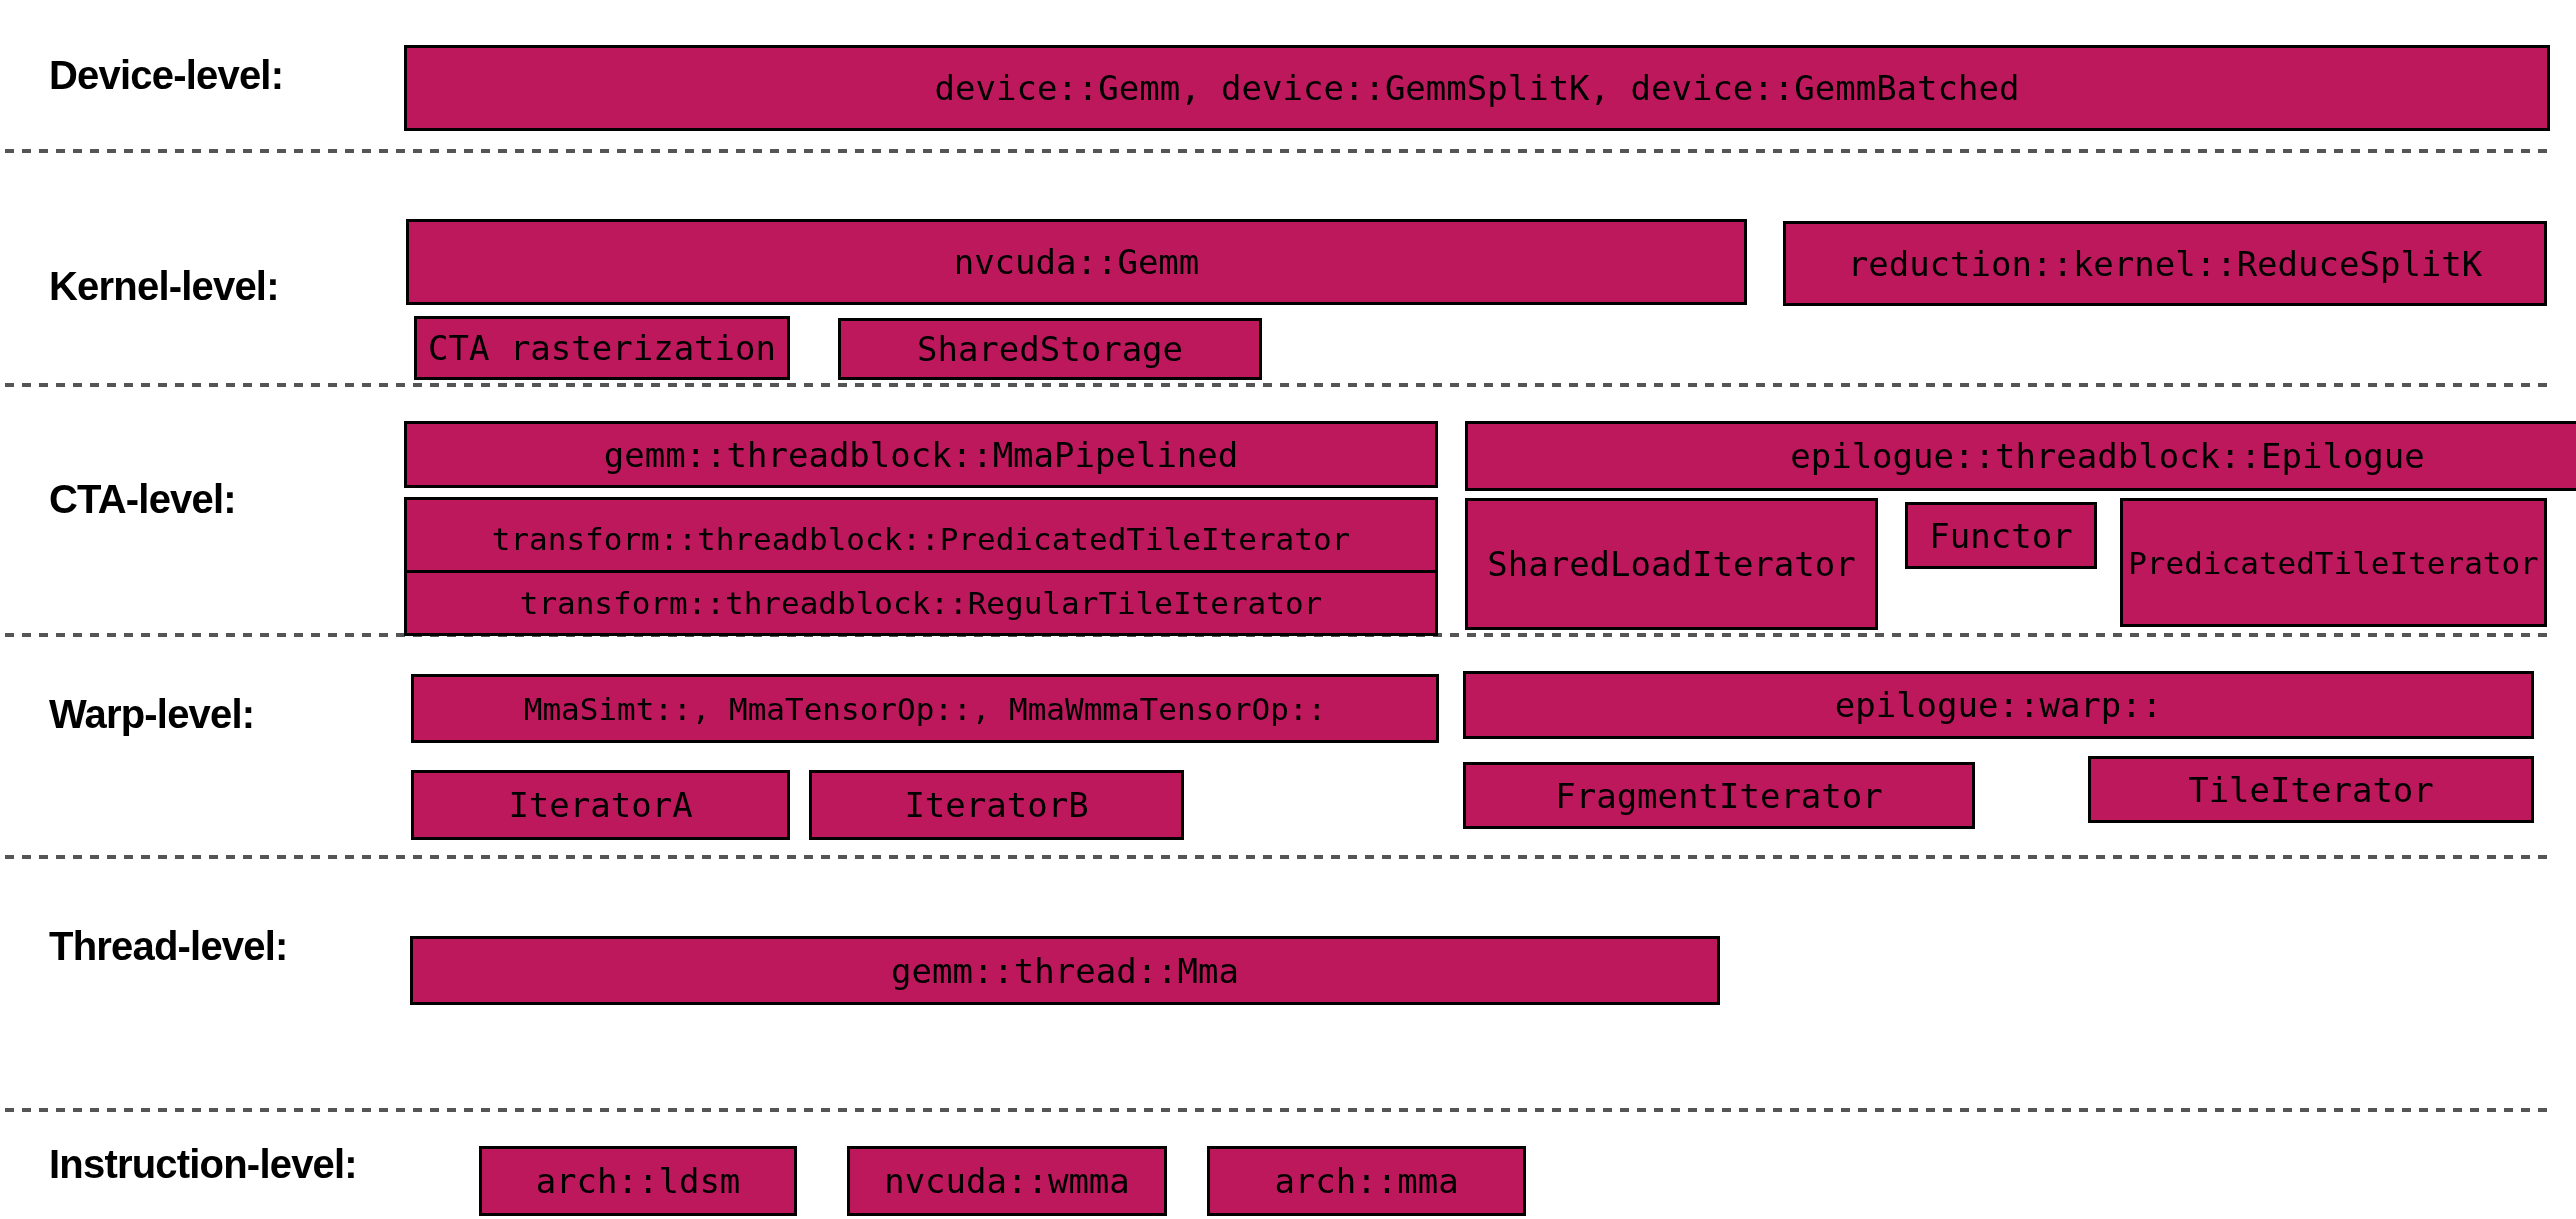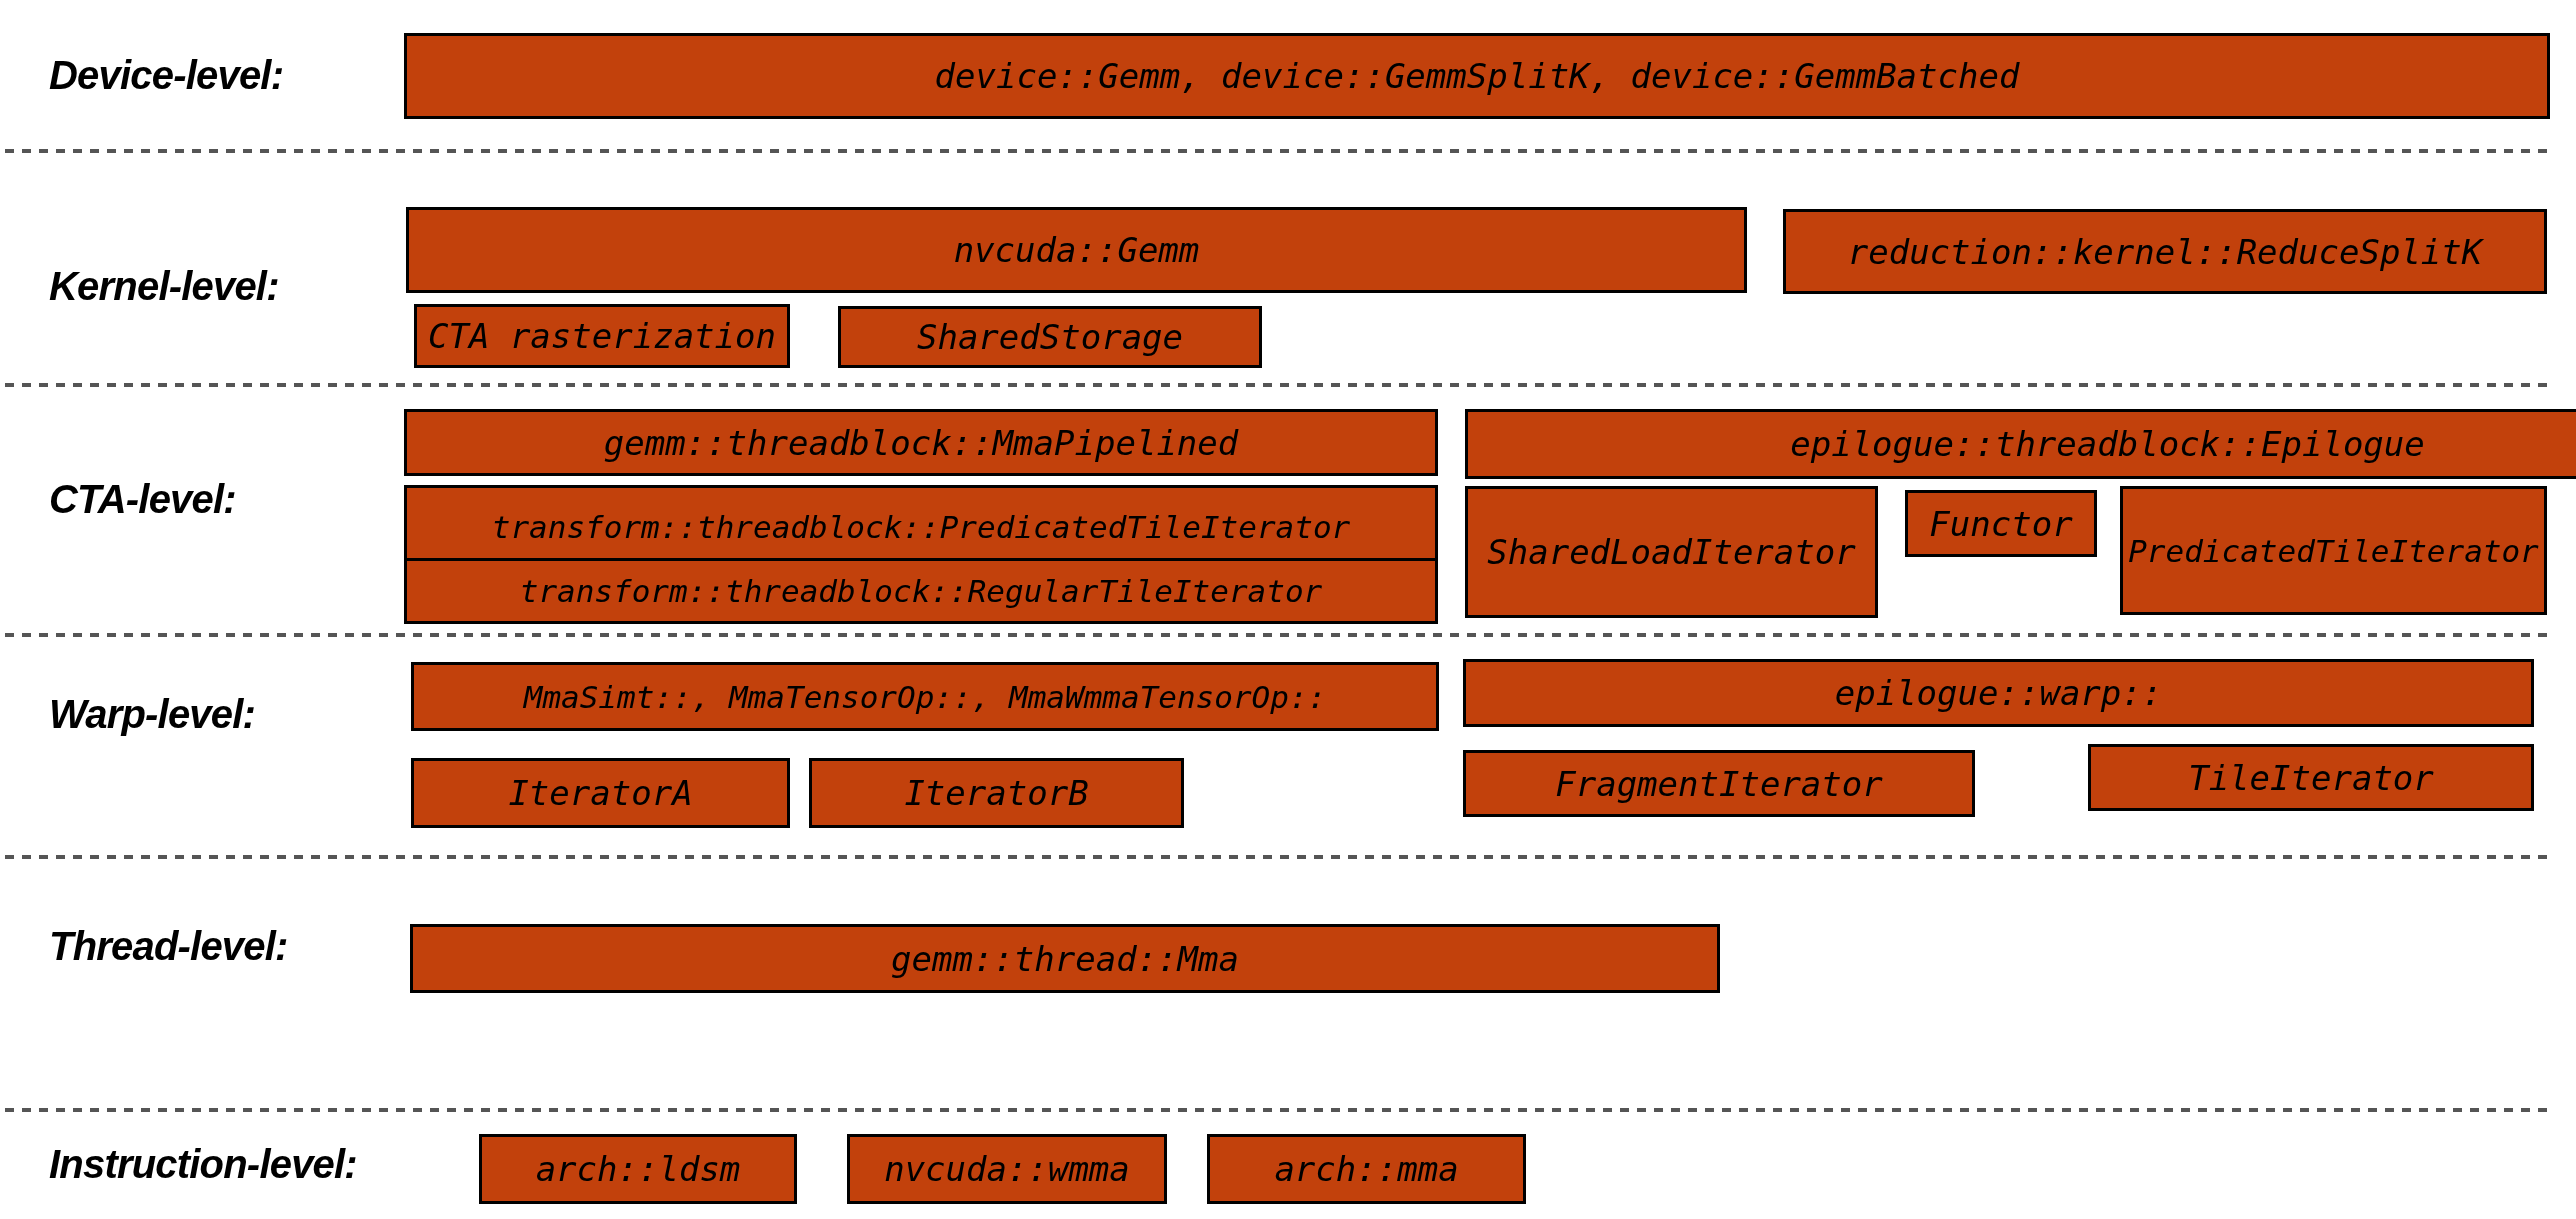--- a/index.html
+++ b/index.html
@@ -3,21 +3,20 @@
 <meta charset="utf-8">
 <style>
   html, body { margin: 0; padding: 0; background: #ffffff; }
   .canvas {
     position: relative;
     width: 2576px;
     height: 1219px;
     background: #ffffff;
     font-family: "Liberation Sans", sans-serif;
     overflow: hidden;
-    font-style: italic;
   }
   .row-label {
     position: absolute;
     left: 49px;
     transform: translateY(-50%);
     font-family: "Liberation Sans", sans-serif;
     font-weight: 700;
     font-size: 40px;
     letter-spacing: -0.8px;
     color: #000000;
@@ -27,29 +26,30 @@
     position: absolute;
     left: 4.6px;
     width: 2550px;
     height: 3.8px;
     background: repeating-linear-gradient(to right, #555555 0px, #555555 9.2px, transparent 9.2px, transparent 17px);
   }
   .box {
     position: absolute;
     box-sizing: border-box;
     border: 3.1px solid #000000;
-    background: #c2410c;
+    background: #be185d;
     display: flex;
     align-items: center;
     justify-content: center;
     font-family: "DejaVu Sans Mono", "Liberation Mono", monospace;
     font-size: 34px;
     color: #000000;
     white-space: nowrap;
     text-align: center;
+    margin-top: 12px;
   }
   .box.thick { border-width: 3.8px; }
   .box.fs-small { font-size: 31px; }
 </style>
 </head>
 <body>
 
 <div class="canvas">
 
   <div class="row-label" style="top:75px">Device-level:</div>

